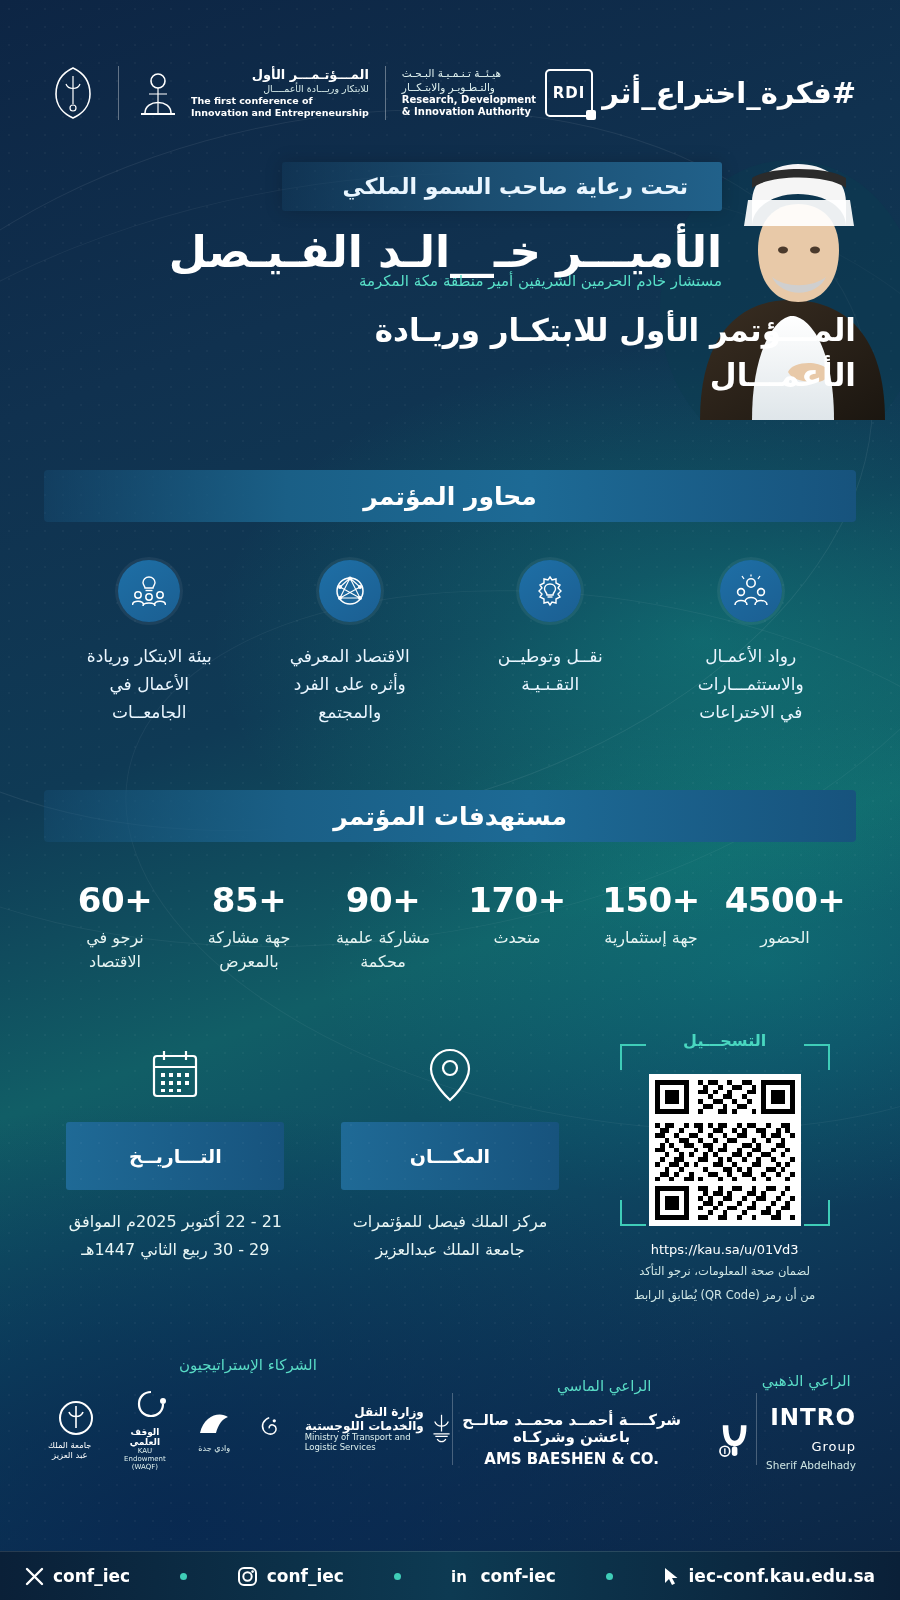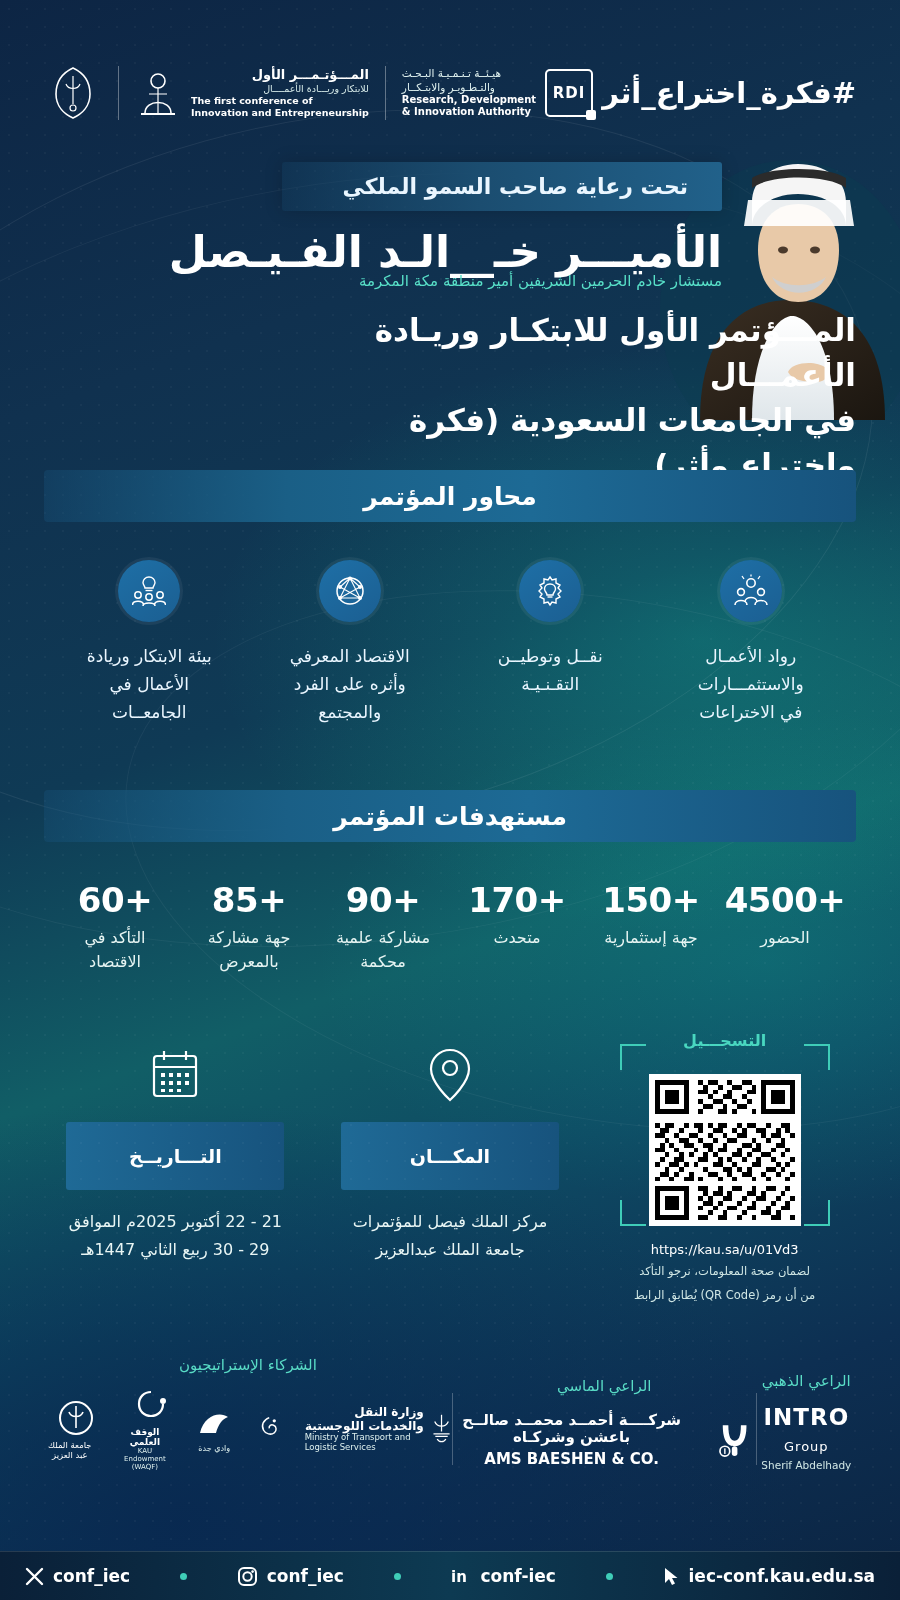--- a/index.html
+++ b/index.html
@@ -274,21 +274,20 @@
       <ellipse cx="175" cy="120" rx="5" ry="3.4" fill="#4b3a2c"></ellipse>
       <path d="M132 147 C145 158 172 158 186 147 C176 168 142 168 132 147 Z" fill="#cfcfcf"></path>
       <path d="M148 242 C152 232 176 230 186 238 C192 244 186 252 176 252 C164 252 152 250 148 242 Z" fill="#e8c9a8"></path>
     </svg>
 
     <div class="patronage">تحت رعاية صاحب السمو الملكي</div>
     <div class="prince-name">الأميـــر خـ__الـد الفـيـصل</div>
     <div class="prince-title">مستشار خادم الحرمين الشريفين أمير منطقة مكة المكرمة</div>
     <div class="conf-title">
       <div>المـــؤتمر الأول للابتكـار وريـادة الأعمـــال</div>
-      <div>في الجامعات السعودية (فكرة واختراع وأثر)</div>
     </div>
   </div>
 
   <div class="axes-wrap">
     <div class="banner">محاور المؤتمر</div>
 
     <div class="axes">
       <div class="axis">
         <div class="axis-ico">
           <svg width="34" height="34" viewBox="0 0 34 34">
@@ -391,21 +390,21 @@
       <div class="target">
         <div class="t-num">85+</div>
         <div class="t-lab">
             <div>جهة مشاركة</div>
             <div>بالمعرض</div>
           </div>
       </div>
       <div class="target">
         <div class="t-num">60+</div>
         <div class="t-lab">
-            <div>التأكد في</div>
+            <div>نرجو في</div>
             <div>الاقتصاد</div>
           </div>
       </div>
     </div>
   </div>
 
   <div class="inforow">
 
     <div class="reg">
       <div class="reg-frame">
@@ -647,21 +646,21 @@
       <div class="info-text">21 - 22 أكتوبر 2025م الموافق</div>
       <div class="info-text">29 - 30 ربيع الثاني 1447هـ</div>
     </div>
   </div>
 
   <div class="sponsors">
 
     <div class="sp-group">
       <div class="sp-head">الراعي الذهبي</div>
       <div class="sp-logos">
-        <div class="logo-txt" style="direction:ltr;text-align:center">
+        <div class="logo-txt" style="direction:ltr;text-align:right">
           <div style="font-size:23px;font-weight:bold;letter-spacing:1px;">
             <span>INTRO</span>
             <span style="font-size:13px;font-weight:normal;">Group</span>
           </div>
           <div style="font-size:10.5px;color:#cfe6e4;margin-top:2px;">Sherif Abdelhady</div>
         </div>
       </div>
     </div>
 
     <div class="sp-sep"></div>

